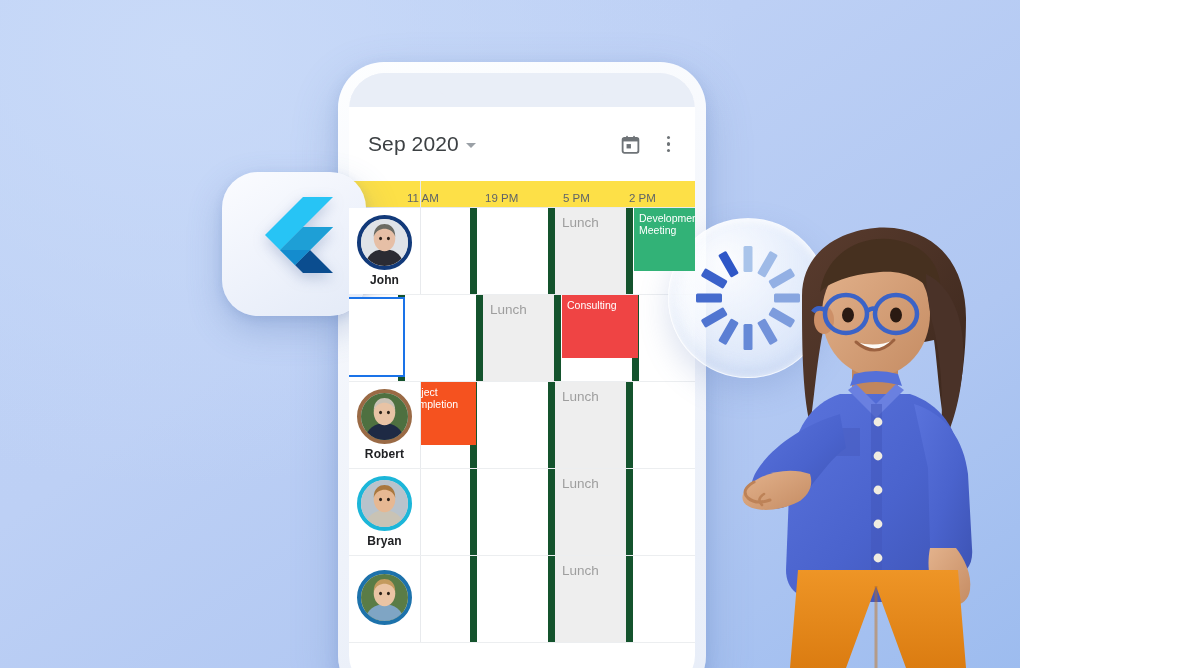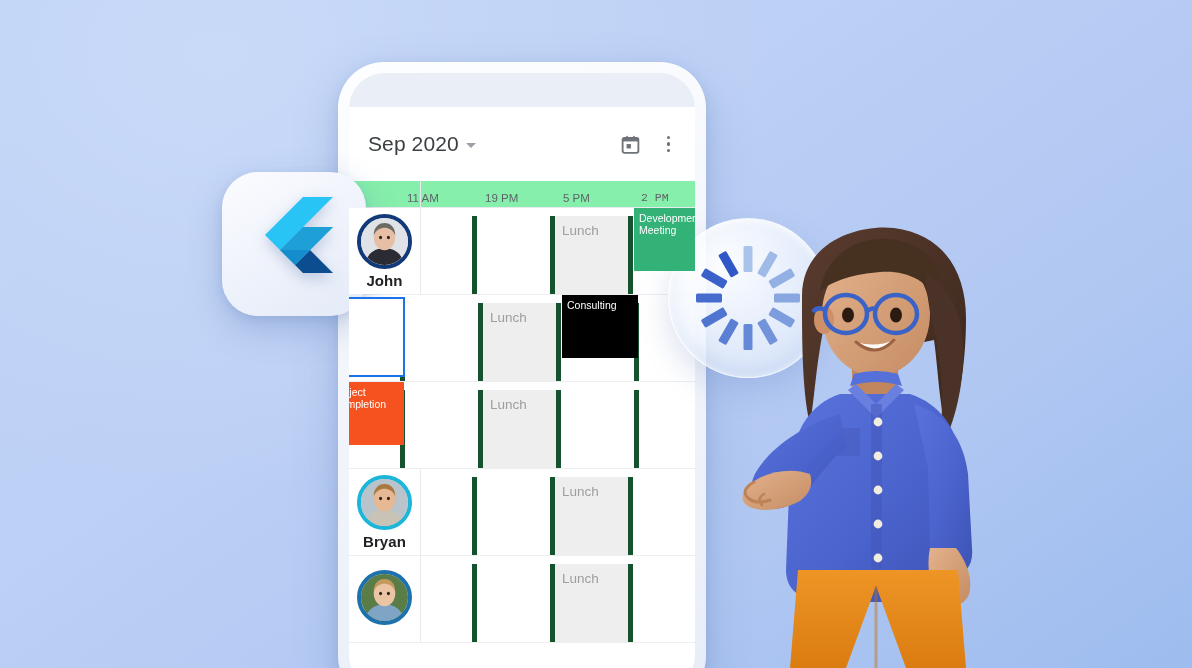--- a/index.html
+++ b/index.html
@@ -6,21 +6,21 @@
 
   html, body {
     width: 1192px;
     height: 668px;
     overflow: hidden;
     font-family: "Liberation Sans", sans-serif;
   }
 
   #stage {
     position: relative;
-    width: 1192px;
+    width: 1020px;
     height: 668px;
     background:
       radial-gradient(ellipse 900px 700px at 18% 8%, #c9daf8 0%, rgba(201,218,248,0) 62%),
       linear-gradient(145deg, #bed2f6 0%, #bdd0f5 38%, #b0c7f2 72%, #9dbcef 100%);
     overflow: hidden;
   }
 
   
   #phone {
     position: absolute;
@@ -109,21 +109,21 @@
   #overflow-icon i {
     display: block; width: 3.5px; height: 3.5px;
     border-radius: 50%; background: #6e7377;
   }
 
   
   #timeline-header {
     position: relative;
     display: flex;
     height: 27px;
-    background: #86efac;
+    background: #fde047;
     border-bottom: 1px solid #e8eaed;
   }
   #timeline-header .rs-spacer {
     flex: 0 0 72px;
     border-right: 1px solid #e8eaed;
   }
   #timeline-header .hours { position: relative; flex: 1; }
   .hour-label {
     position: absolute;
     bottom: 3px;
@@ -154,31 +154,30 @@
   .avatar-ring {
     width: 55px; height: 55px;
     border-radius: 50%;
     border: 4px solid #123a7a;
     overflow: hidden;
     background: #dfe3e8;
     position: relative;
   }
   .avatar-face { position: absolute; inset: 0; }
   .res-name {
-    font-size: 15px;
+    font-size: 12px;
     font-weight: bold;
     color: #202124;
     letter-spacing: 0.1px;
   }
   .slots { position: relative; flex: 1; }
   .slot-col {
     position: absolute;
     top: 0; bottom: 0;
-    border-right: 5px solid #14532d;
-    margin-top: 8px;
+    border-right: 7px solid #14532d;
   }
   .slot-col.lunch-col { background: #eeeeee; }
   .lunch-text {
     position: absolute;
     left: 7px; top: 7px;
     font-size: 13.5px;
     color: #9e9e9e;
   }
   .appt {
     position: absolute;
@@ -267,21 +266,21 @@
           </span>
         </div>
       </div>
 
       <div id="timeline-header">
         <div class="rs-spacer"></div>
         <div class="hours" id="hours-strip">
             <span class="hour-label" style="left: -14px;">11 AM</span>
             <span class="hour-label" style="left: 64px;">19 PM</span>
             <span class="hour-label" style="left: 142px;">5 PM</span>
-            <span class="hour-label" style="left: 220px; font-family: Liberation Mono, monospace;">2 PM</span>
+            <span class="hour-label" style="left: 208px;">2 PM</span>
           </div>
       </div>
 
       <div id="timeline-body">
           <div class="res-row">
             <div class="res-cell">
               <div class="avatar-ring" style="border-color: rgb(18, 58, 122);">
                 <svg class="avatar-face" viewBox="0 0 48 48" preserveAspectRatio="xMidYMid slice">
                   <rect width="48" height="48" fill="#dfe3e8"></rect>
                   <path d="M4 48 C6 36 14 31 24 31 C34 31 42 36 44 48 Z" fill="#2b2b33"></path>
@@ -304,25 +303,38 @@
             </div>
           </div>
           <div class="res-row">
             <div class="slots">
               <div class="slot-col" style="left: -22px; width: 78px;"></div>
               <div class="slot-col" style="left: 56px; width: 78px;"></div>
               <div class="slot-col lunch-col" style="left: 134px; width: 78px;">
                 <span class="lunch-text">Lunch</span>
               </div>
               <div class="slot-col" style="left: 212px; width: 78px;"></div>
-              <div class="appt" style="background: #000000; top: 0px; left: 213px; width: 76px; height: 63px;">Consulting</div>
+              <div class="appt" style="background: #ef4444; top: 0px; left: 213px; width: 76px; height: 63px;">Consulting</div>
               <div class="sel-cell" style="left: -22px; width: 78px; top: 2px; height: 80px; border-color: rgb(26, 115, 232);"></div>
             </div>
           </div>
           <div class="res-row">
+            <div class="res-cell">
+              <div class="avatar-ring" style="border-color: rgb(154, 106, 69);">
+                <svg class="avatar-face" viewBox="0 0 48 48" preserveAspectRatio="xMidYMid slice">
+                  <rect width="48" height="48" fill="#4e7040"></rect>
+                  <path d="M4 48 C6 36 14 31 24 31 C34 31 42 36 44 48 Z" fill="#1e2a44"></path>
+                  <ellipse cx="24" cy="20" rx="11" ry="13" fill="#e8c3a5"></ellipse>
+                  <path d="M13 18 C13 8 19 5 24 5 C29 5 35 8 35 18 C33 12 28 10 24 10 C20 10 15 12 13 18 Z" fill="#c9c2b6"></path>
+                  <ellipse cx="20" cy="20" rx="1.5" ry="1.8" fill="#2b2018"></ellipse>
+                  <ellipse cx="28" cy="20" rx="1.5" ry="1.8" fill="#2b2018"></ellipse>
+                </svg>
+              </div>
+              <span class="res-name">Robert</span>
+            </div>
             <div class="slots">
               <div class="slot-col" style="left: -22px; width: 78px;"></div>
               <div class="slot-col" style="left: 56px; width: 78px;"></div>
               <div class="slot-col lunch-col" style="left: 134px; width: 78px;">
                 <span class="lunch-text">Lunch</span>
               </div>
               <div class="slot-col" style="left: 212px; width: 78px;"></div>
               <div class="appt" style="background: rgb(245, 82, 31); top: 0px; left: -21px; width: 76px; height: 63px;">Project Completion</div>
             </div>
           </div>

